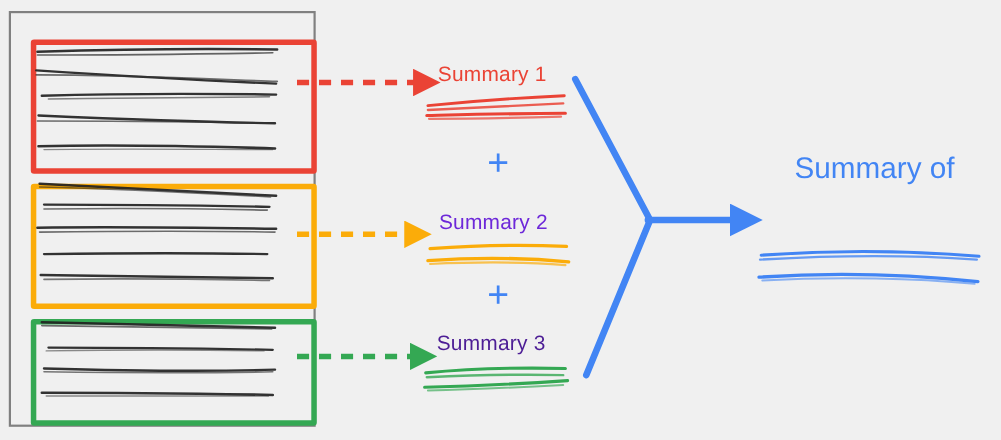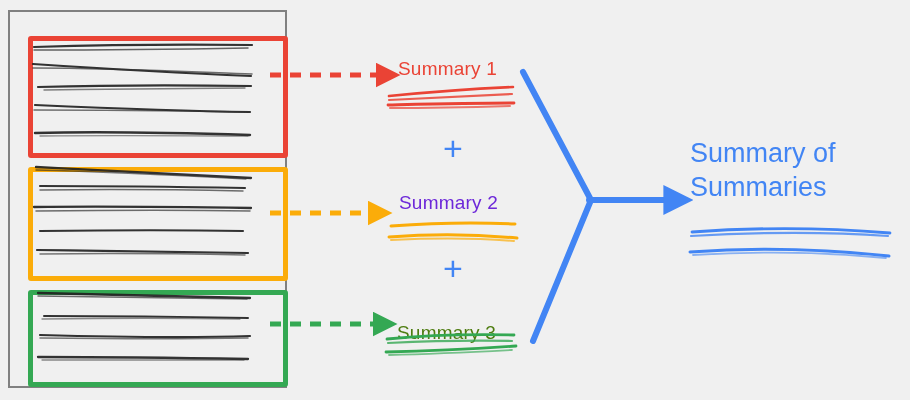--- a/index.html
+++ b/index.html
@@ -51,38 +51,39 @@
 
   .summary-label {
     position: absolute;
     font-size: 19px;
     font-weight: 400;
     white-space: nowrap;
     letter-spacing: 0.2px;
   }
   #label-summary-1 { left: 398px; top: 58px;  color: #ea4335; }
   #label-summary-2 { left: 399px; top: 192px; color: #6d28d9; }
-  #label-summary-3 { left: 397px; top: 302px; color: #4d7c0f; margin-top: 20px; }
+  #label-summary-3 { left: 397px; top: 302px; color: #4c1d95; }
 
   .plus-sign {
     position: absolute;
     color: #4285f4;
     font-size: 34px;
     font-weight: 400;
     line-height: 1;
     white-space: nowrap;
   }
   #plus-1 { left: 443px; top: 131px; }
   #plus-2 { left: 443px; top: 251px; }
 
   #final-title {
     position: absolute;
     left: 690px;
     top: 136px;
     width: 210px;
+    text-align: center;
     color: #4285f4;
     font-size: 27px;
     line-height: 34px;
     font-weight: 400;
   }
   #final-title .line { display: block; white-space: nowrap; }
 </style>
 </head>
 <body>
 
@@ -193,21 +194,20 @@
     </g>
     <defs>
       <marker id="head-blue2" markerWidth="5" markerHeight="5" refX="1.1" refY="2.5" orient="auto">
         <path d="M0,0 L5,2.5 L0,5 Z" fill="#4285f4"></path>
       </marker>
     </defs>
   </svg>
 
   <div id="final-title">
     <span class="line">Summary of</span>
-    <span class="line">Summaries</span>
   </div>
 
   <svg class="layer" viewBox="0 0 910 400">
     <g fill="none" stroke="#4285f4" stroke-linecap="round">
       <path d="M692,232 C760,227 830,228 890,233" stroke-width="2.8"></path>
       <path d="M691,236 C760,232 832,232 888,236" stroke-width="2.2" opacity="0.8"></path>
       <path d="M690,252 C760,247 832,250 889,256" stroke-width="3.0"></path>
       <path d="M693,255 C762,251 834,253 886,258" stroke-width="1.8" opacity="0.6"></path>
     </g>
   </svg>

